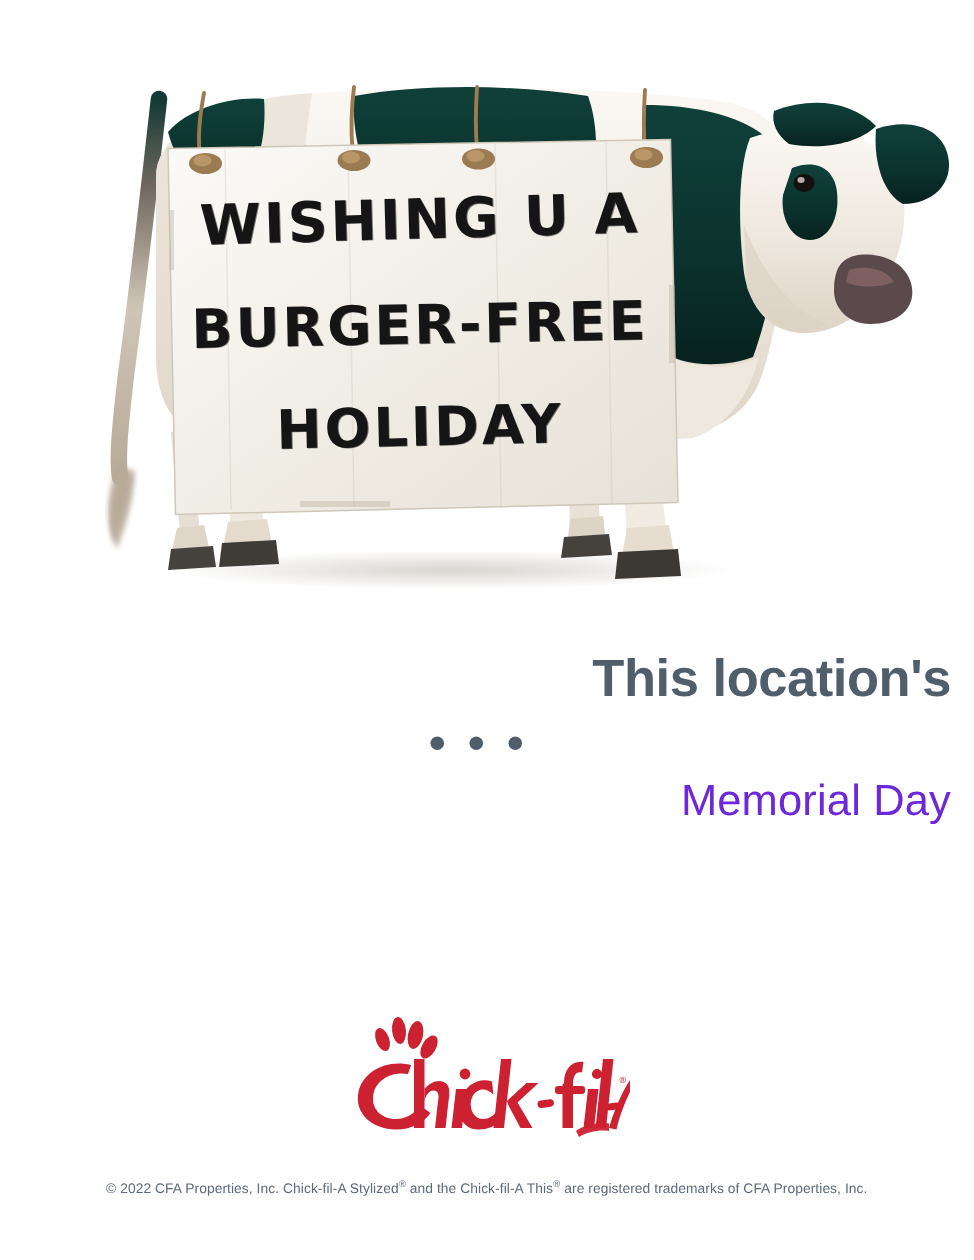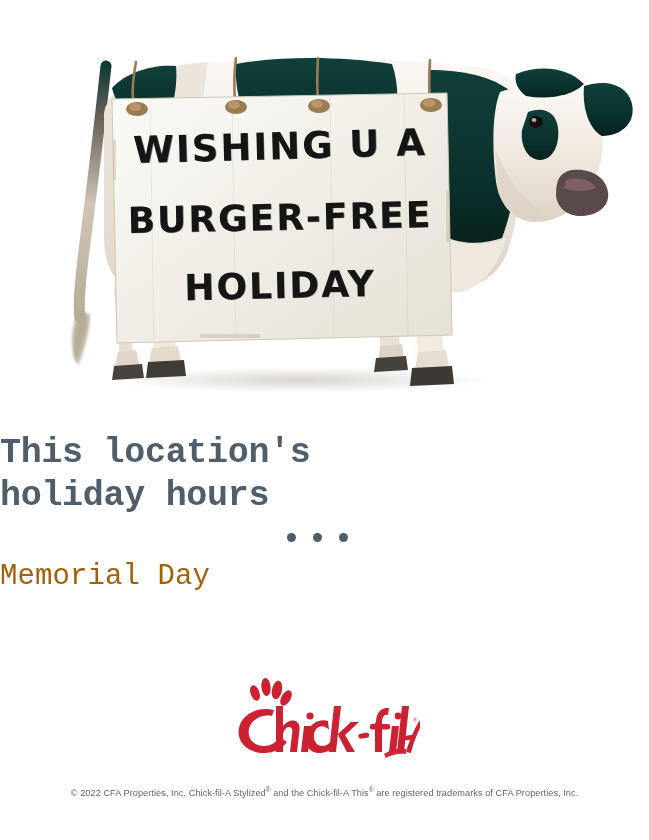--- a/index.html
+++ b/index.html
@@ -59,22 +59,21 @@
   .sign-line.l1 { top: 32px;  font-size: 37px; transform: rotate(-1.6deg); }
   .sign-line.l2 { top: 104px; font-size: 36px; transform: rotate(-1.1deg); }
   .sign-line.l3 { top: 172px; font-size: 36px; transform: rotate(-1.3deg); }
 
   
   .message {
     position: absolute;
     left: 0;
     top: 432px;
     width: 634px;
-    text-align: left;
-    font-family: Liberation Mono, monospace;
+    text-align: right;
   }
   .headline {
     margin: 0;
     font-size: 35px;
     font-weight: 700;
     line-height: 1.22;
     letter-spacing: -0.3px;
     color: #505e6c;
   }
   .dots {
@@ -87,21 +86,21 @@
   .dot {
     width: 9px;
     height: 9px;
     border-radius: 50%;
     background: #505e6c;
   }
   .hours-block {
     font-size: 29px;
     font-weight: 400;
     line-height: 1.42;
-    color: #a16207;
+    color: #6d28d9;
     letter-spacing: 0.1px;
   }
 
   
   .logo-wrap {
     position: absolute;
     left: 0;
     top: 676px;
     width: 649px;
     display: flex;
@@ -291,21 +290,20 @@
     <div class="sign-text-layer">
       <div class="sign-line l1">WISHING U A</div>
       <div class="sign-line l2">BURGER-FREE</div>
       <div class="sign-line l3">HOLIDAY</div>
     </div>
   </div>
 
   <div class="message">
     <h1 class="headline">
       <span>This location's</span><br>
-      <span>holiday hours</span>
     </h1>
 
     <div class="dots">
       <span class="dot"></span>
       <span class="dot"></span>
       <span class="dot"></span>
     </div>
 
     <div class="hours-block">
       <div>Memorial Day</div>

